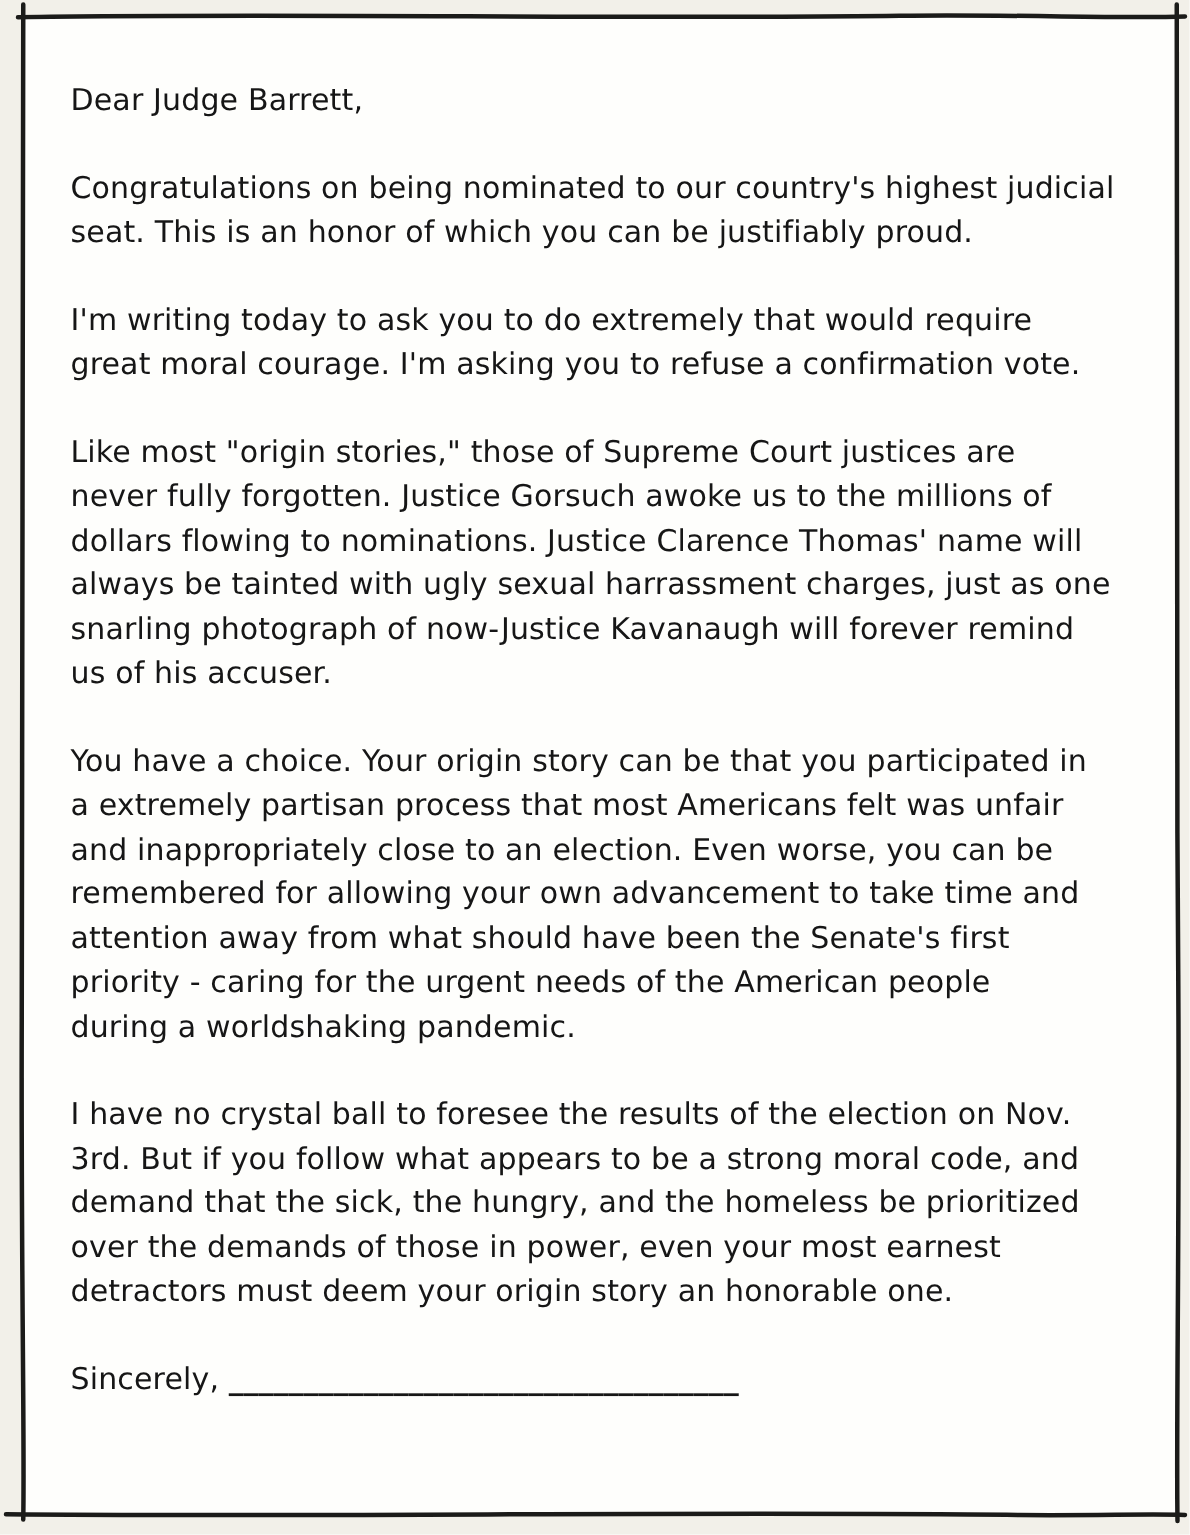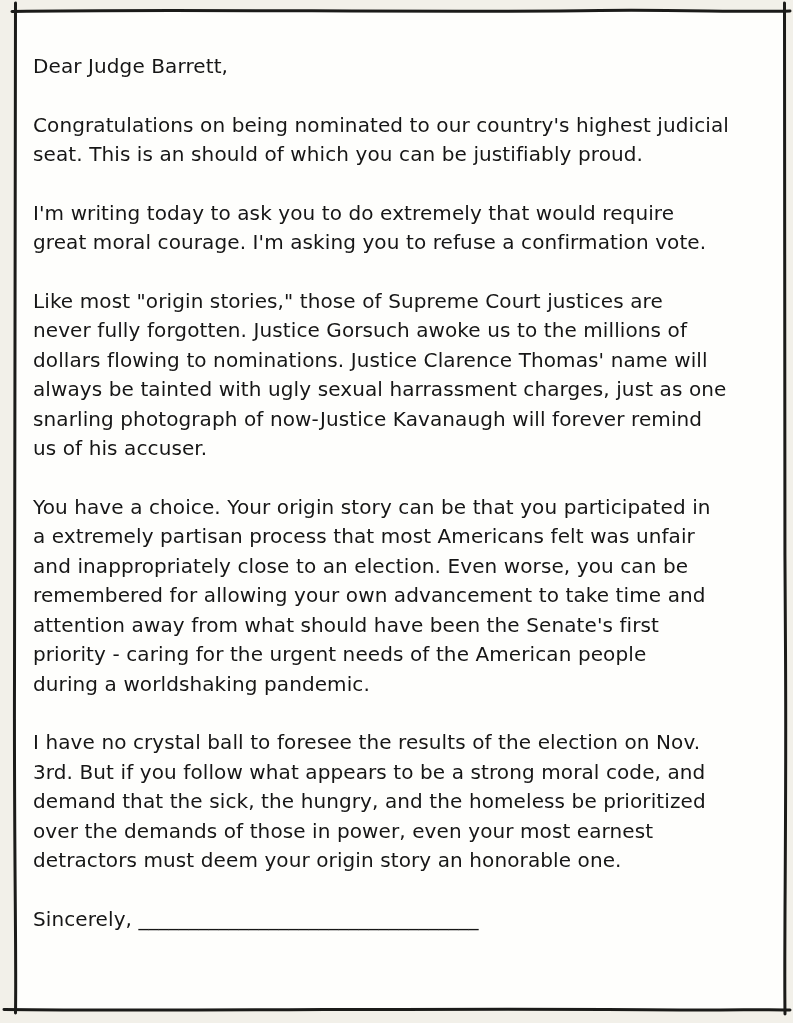--- a/index.html
+++ b/index.html
@@ -41,52 +41,52 @@
     stroke-width: 3;
     stroke-linecap: round;
   }
   .letter-content {
     position: absolute;
     left: 33px;
     top: 52px;
     width: 730px;
   }
   .letter-content p {
-    margin: 29px 0 0 0;
+    margin: 29px 0 0 14px;
     font-size: 20px;
     line-height: 29.5px;
     white-space: pre-line;
     letter-spacing: 0.1px;
   }
   .letter-content p.salutation { margin-top: 0; }
   .closing-row {
     white-space: normal;
   }
   .signature-blank {
     letter-spacing: 0;
-    font-weight: 400;
+    font-weight: 700;
     text-align: right;
   }
 </style>
 </head>
 <body>
 
 <div class="paper"></div>
 
 <svg class="border-svg" viewBox="0 0 793 1023" aria-hidden="true">
   <path d="M 12 11.5 C 180 8.5, 420 13, 600 10.5 C 680 9.5, 745 12.5, 790 11"></path>
   <path d="M 784.5 3 C 786.5 180, 783.5 420, 785.5 650 C 786.5 820, 784 950, 785 1014"></path>
   <path d="M 4 1009.5 C 200 1011.5, 480 1007.5, 680 1010 C 730 1010.5, 770 1009, 790 1010"></path>
   <path d="M 15.5 3 C 13.5 160, 17 420, 14.5 680 C 14 850, 16.5 960, 15.5 1013"></path>
 </svg>
 
 <div class="letter-content">
   <p class="salutation">Dear Judge Barrett,</p>
   <p>Congratulations on being nominated to our country's highest judicial
-seat. This is an should of which you can be justifiably proud.</p>
+seat. This is an honor of which you can be justifiably proud.</p>
   <p>I'm writing today to ask you to do extremely that would require
 great moral courage. I'm asking you to refuse a confirmation vote.</p>
   <p>Like most "origin stories," those of Supreme Court justices are
 never fully forgotten. Justice Gorsuch awoke us to the millions of
 dollars flowing to nominations. Justice Clarence Thomas' name will
 always be tainted with ugly sexual harrassment charges, just as one
 snarling photograph of now-Justice Kavanaugh will forever remind
 us of his accuser.</p>
   <p>You have a choice. Your origin story can be that you participated in
 a extremely partisan process that most Americans felt was unfair

